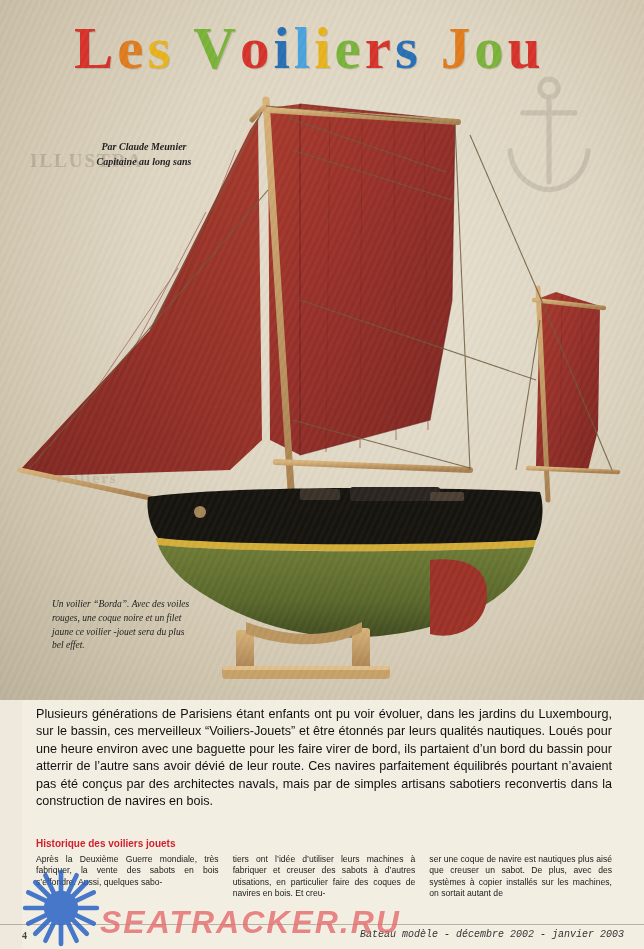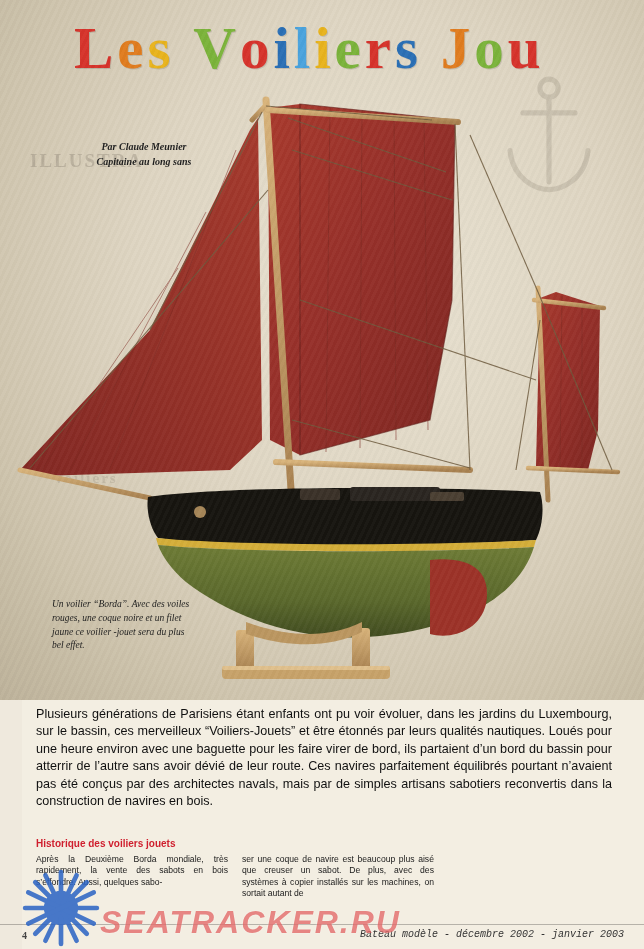--- a/index.html
+++ b/index.html
@@ -276,22 +276,23 @@
 
     <div class="caption">Un voilier “Borda”. Avec des voiles rouges, une coque noire et un filet jaune ce voilier -jouet sera du plus bel effet.</div>
   </div>
 
   <div class="left-strip"></div>
 
   <div class="intro">Plusieurs générations de Parisiens étant enfants ont pu voir évoluer, dans les jardins du Luxembourg, sur le bassin, ces merveilleux “Voiliers-Jouets” et être étonnés par leurs qualités nautiques. Loués pour une heure environ avec une baguette pour les faire virer de bord, ils partaient d’un bord du bassin pour atterrir de l’autre sans avoir dévié de leur route. Ces navires parfaitement équilibrés pourtant n’avaient pas été conçus par des architectes navals, mais par de simples artisans sabotiers reconvertis dans la construction de navires en bois.</div>
 
   <div class="sec-head">Historique des voiliers jouets</div>
   <div class="cols">
-    <div class="col">Après la Deuxième Borda mondiale, très rapidement, la vente des sabots en bois s’effondre. Aussi, quelques sabo-</div>
-    <div class="col">ser une coque de navire est beaucoup plus aisé que creuser un sabot. De plus, avec des systèmes à copier installés sur les machines, on sortait autant de</div>
+    <div class="col">Après la Deuxième Guerre mondiale, très fabriquer, la vente des sabots en bois s’effondre. Aussi, quelques sabo-</div>
+    <div class="col">tiers ont l’idée d’utiliser leurs machines à fabriquer et creuser des sabots à d’autres utisations, en particulier faire des coques de navires en bois. Et creu-</div>
+    <div class="col">ser une coque de navire est nautiques plus aisé que creuser un sabot. De plus, avec des systèmes à copier installés sur les machines, on sortait autant de</div>
   </div>
 
   <div class="footer-rule"></div>
   <div class="folio">4</div>
   <div class="footer-right">Bateau modèle - décembre 2002 - janvier 2003</div>
 
   <div class="wm">
     <svg class="wm-star" viewBox="0 0 100 100">
       <g fill="#2a63c4">
         <circle cx="50" cy="50" r="22"></circle>

